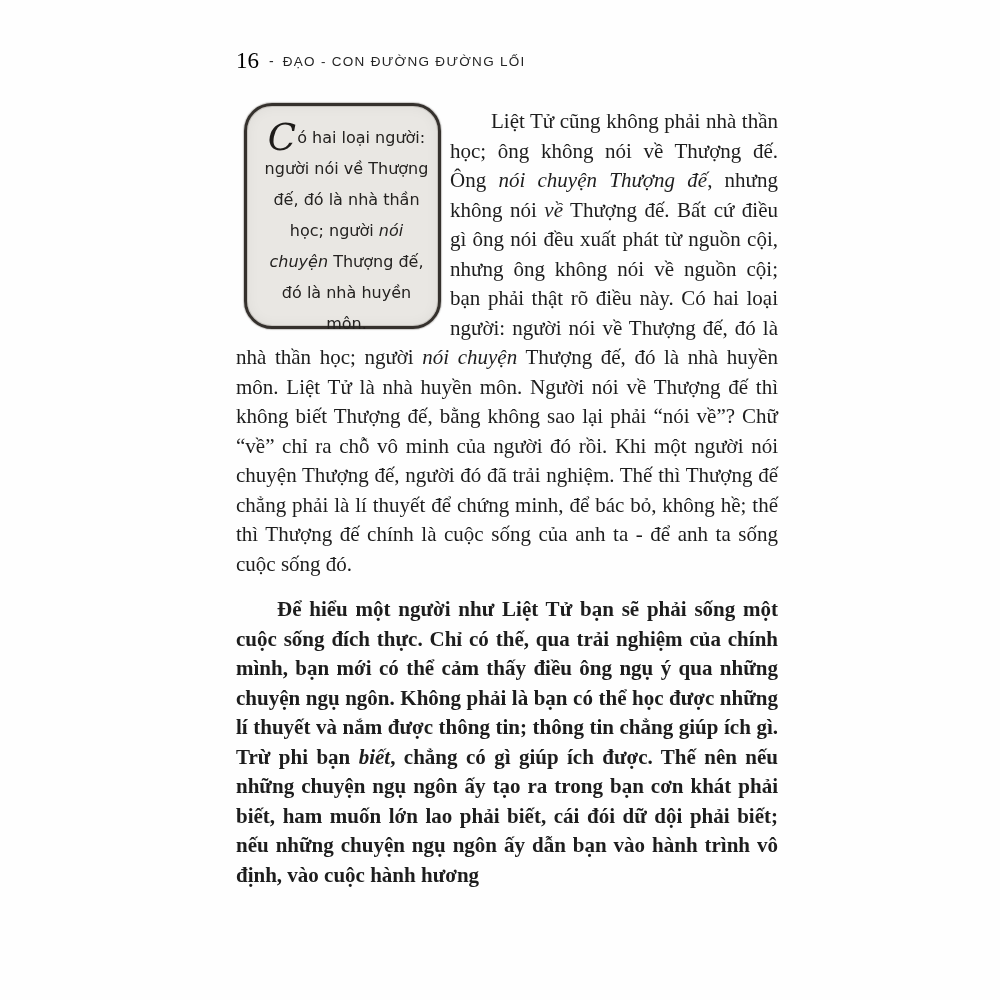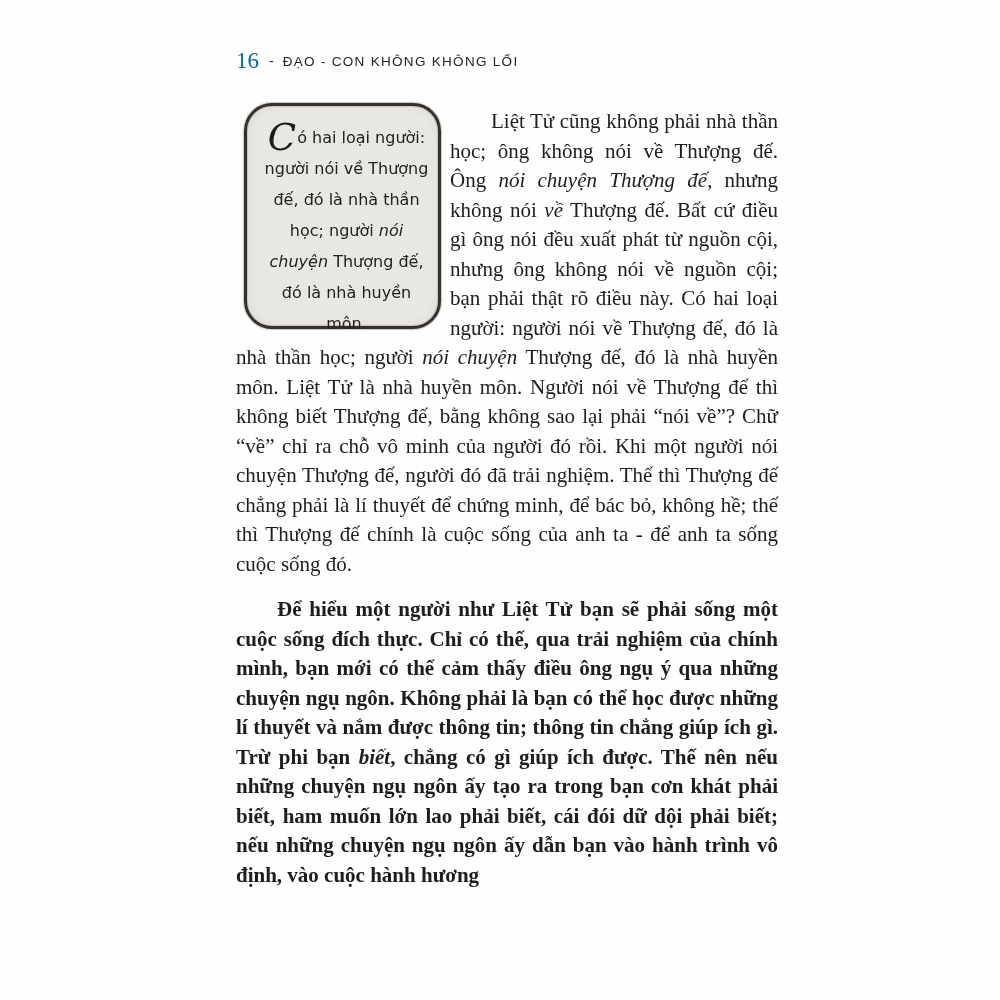--- a/index.html
+++ b/index.html
@@ -22,21 +22,21 @@
   }
   
   .header {
     font-family: "Liberation Sans", sans-serif;
     white-space: nowrap;
     height: 26px;
   }
   .pagenum {
     font-family: "Liberation Serif", "DejaVu Serif", serif;
     font-size: 23px;
-    color: #0369a1;
+    color: #000000;
   }
   .hsep {
     font-size: 14px;
     margin: 0 9px 0 10px;
     color: #2a2a2a;
     vertical-align: 2px;
   }
   .running-title {
     font-size: 13.5px;
     letter-spacing: 1.3px;
@@ -85,21 +85,21 @@
     color: #1e1c1a;
   }
 </style>
 </head>
 <body>
 
 <div class="sheet">
   <div class="content">
 
     <div class="header">
-      <span class="pagenum">16</span><span class="hsep">-</span><span class="running-title">ĐẠO - CON KHÔNG KHÔNG LỐI</span>
+      <span class="pagenum">16</span><span class="hsep">-</span><span class="running-title">ĐẠO - CON ĐƯỜNG ĐƯỜNG LỐI</span>
     </div>
 
     <p class="para para1">
       <span class="quote-box"><span class="drop-cap">C</span><span>ó hai loại người: người nói về Thượng đế, đó là nhà thần học; người </span><i>nói chuyện</i><span> Thượng đế, đó là nhà huyền môn.</span></span><span>Liệt Tử cũng không phải nhà thần học; ông không nói về Thượng đế. Ông </span><i>nói chuyện Thượng đế</i><span>, nhưng không nói </span><i>về</i><span> Thượng đế. Bất cứ điều gì ông nói đều xuất phát từ nguồn cội, nhưng ông không nói về nguồn cội; bạn phải thật rõ điều này. Có hai loại người: người nói về Thượng đế, đó là nhà thần học; người </span><i>nói chuyện</i><span> Thượng đế, đó là nhà huyền môn. Liệt Tử là nhà huyền môn. Người nói về Thượng đế thì không biết Thượng đế, bằng không sao lại phải “nói về”? Chữ “về” chỉ ra chỗ vô minh của người đó rồi. Khi một người nói chuyện Thượng đế, người đó đã trải nghiệm. Thế thì Thượng đế chẳng phải là lí thuyết để chứng minh, để bác bỏ, không hề; thế thì Thượng đế chính là cuộc sống của anh ta - để anh ta sống cuộc sống đó.</span>
     </p>
 
     <p class="para para2">
       <span>Để hiểu một người như Liệt Tử bạn sẽ phải sống một cuộc sống đích thực. Chỉ có thế, qua trải nghiệm của chính mình, bạn mới có thể cảm thấy điều ông ngụ ý qua những chuyện ngụ ngôn. Không phải là bạn có thể học được những lí thuyết và nắm được thông tin; thông tin chẳng giúp ích gì. Trừ phi bạn </span><i>biết</i><span>, chẳng có gì giúp ích được. Thế nên nếu những chuyện ngụ ngôn ấy tạo ra trong bạn cơn khát phải biết, ham muốn lớn lao phải biết, cái đói dữ dội phải biết; nếu những chuyện ngụ ngôn ấy dẫn bạn vào hành trình vô định, vào cuộc hành hương</span>
     </p>
 

